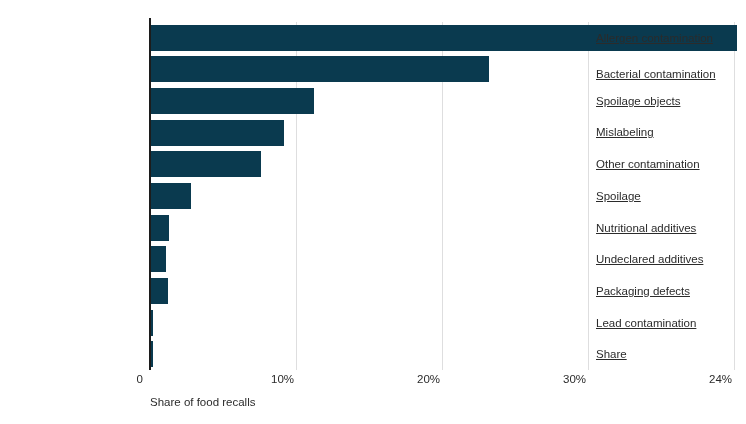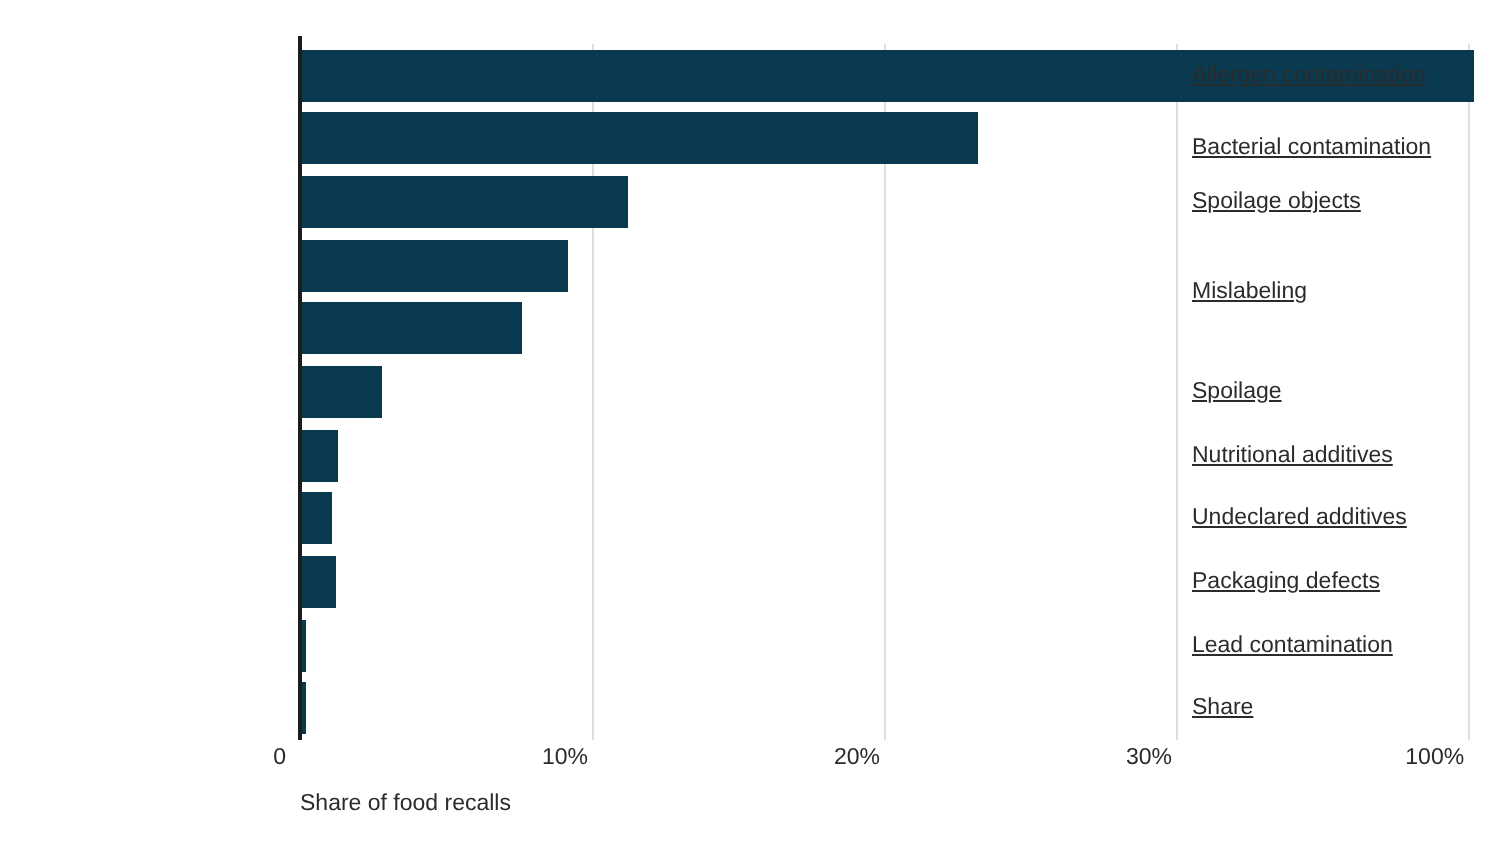--- a/index.html
+++ b/index.html
@@ -145,24 +145,25 @@
     </div>
 
   <div id="axis-line-y"></div>
 
   <div id="x-axis-title">Share of food recalls</div>
 
 <div class="tick-label zero" style="left: 150px;">0</div>
     <div class="tick-label" style="left: 296.02px;">10%</div>
     <div class="tick-label" style="left: 442.04px;">20%</div>
     <div class="tick-label" style="left: 588.06px;">30%</div>
-    <div class="tick-label" style="left: 734.08px;">100%</div>
+    <div class="tick-label" style="left: 734.08px;">24%</div>
     <div class="cat-label" style="top: 30.8182px;">Allergen contamination</div>
     <div class="cat-label" style="top: 67px;">Bacterial contamination</div>
     <div class="cat-label" style="top: 94.0909px;">Spoilage objects</div>
-    <div class="cat-label" style="top: 139px;">Mislabeling</div>
+    <div class="cat-label" style="top: 125px;">Mislabeling</div>
+    <div class="cat-label" style="top: 157.364px;">Other contamination</div>
     <div class="cat-label" style="top: 189px;">Spoilage</div>
     <div class="cat-label" style="top: 220.636px;">Nutritional additives</div>
     <div class="cat-label" style="top: 252.273px;">Undeclared additives</div>
     <div class="cat-label" style="top: 283.909px;">Packaging defects</div>
     <div class="cat-label" style="top: 315.545px;">Lead contamination</div>
     <div class="cat-label" style="top: 347.182px;">Share</div>
   </div>
 
 </body></html>

